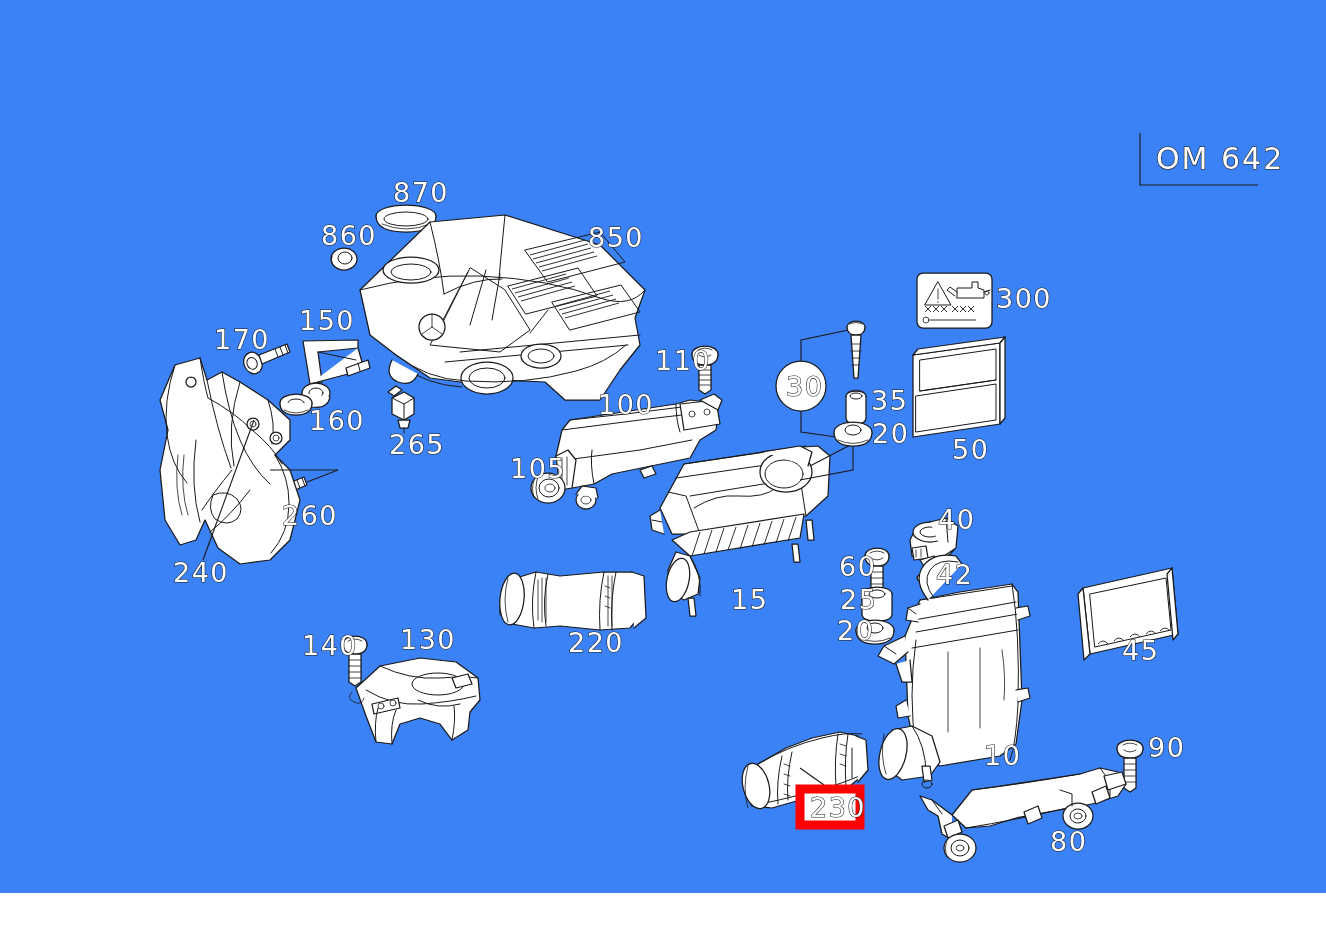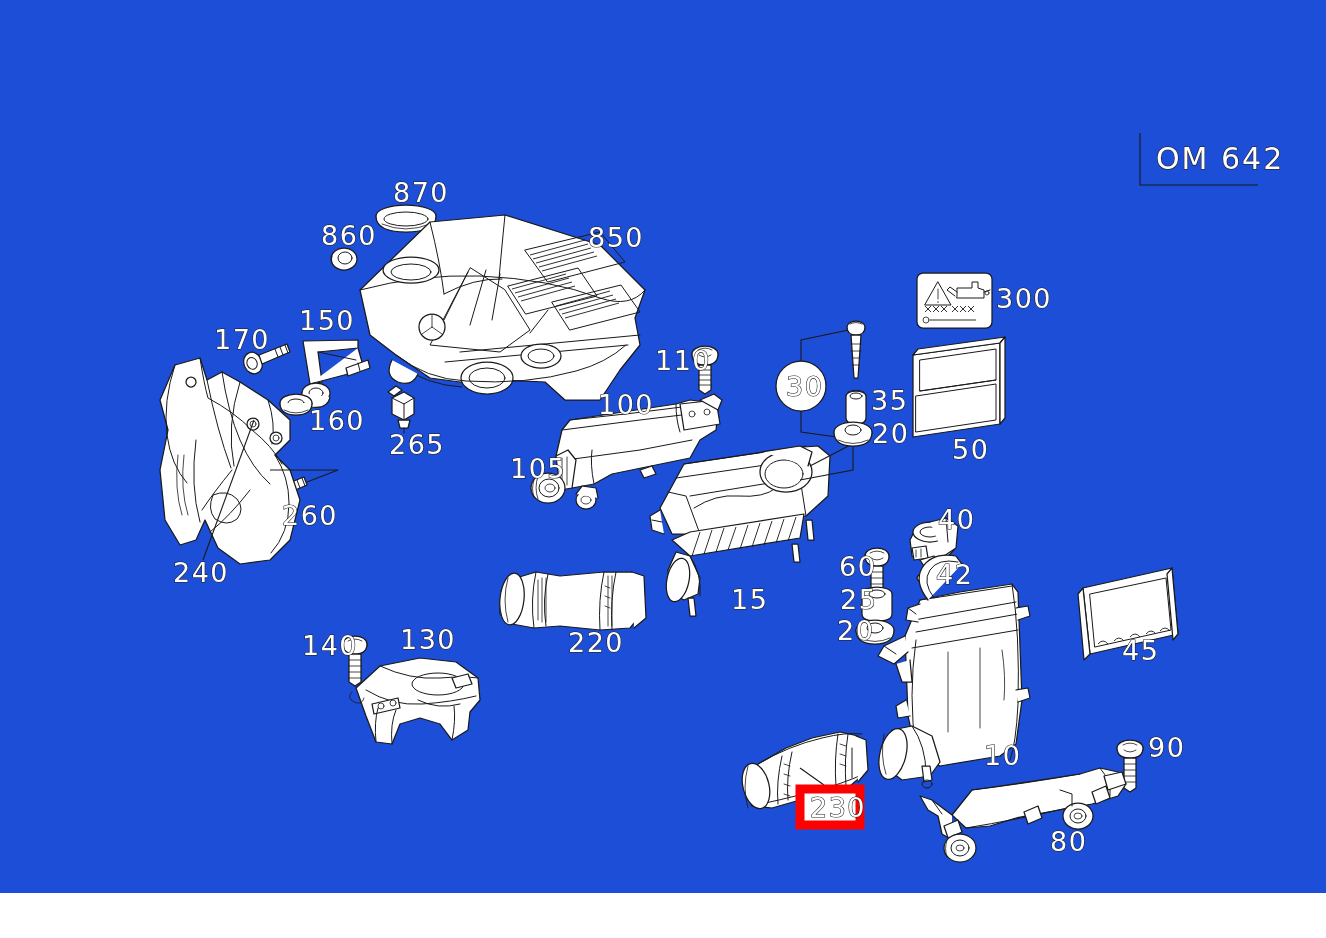--- a/index.html
+++ b/index.html
@@ -8,21 +8,21 @@
     padding: 0;
     background: #ffffff;
   }
   body {
     font-family: "Liberation Sans", sans-serif;
   }
   #diagram-root {
     position: relative;
     width: 1326px;
     height: 893px;
-    background: #1d4ed8;
+    background: #3b82f6;
     overflow: hidden;
   }
   #diagram-svg {
     position: absolute;
     left: 0;
     top: 0;
     width: 1326px;
     height: 938px;
     display: block;
   }

